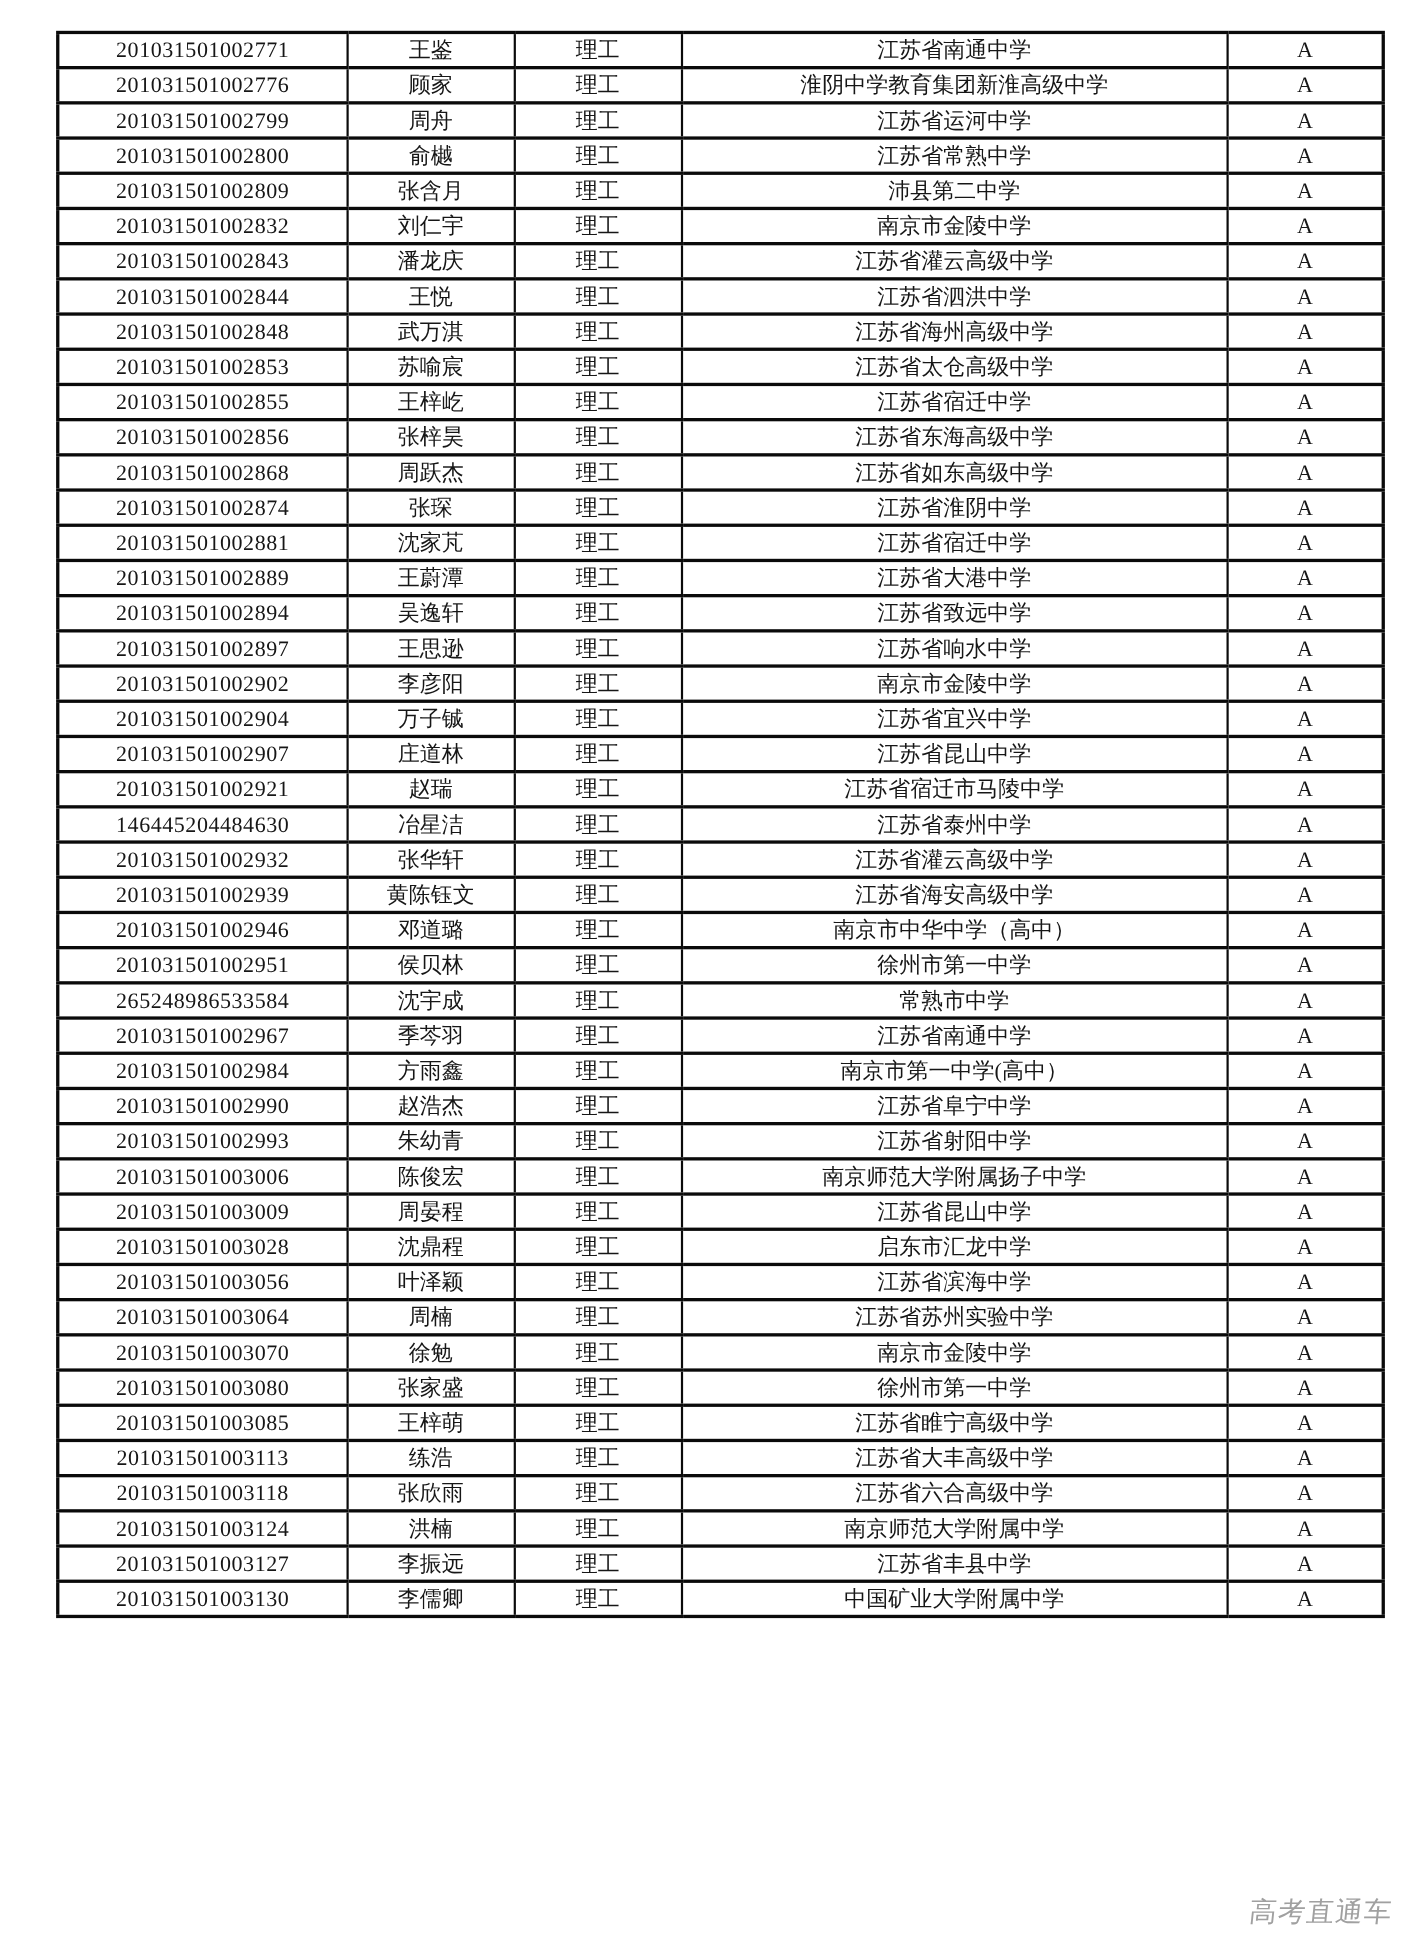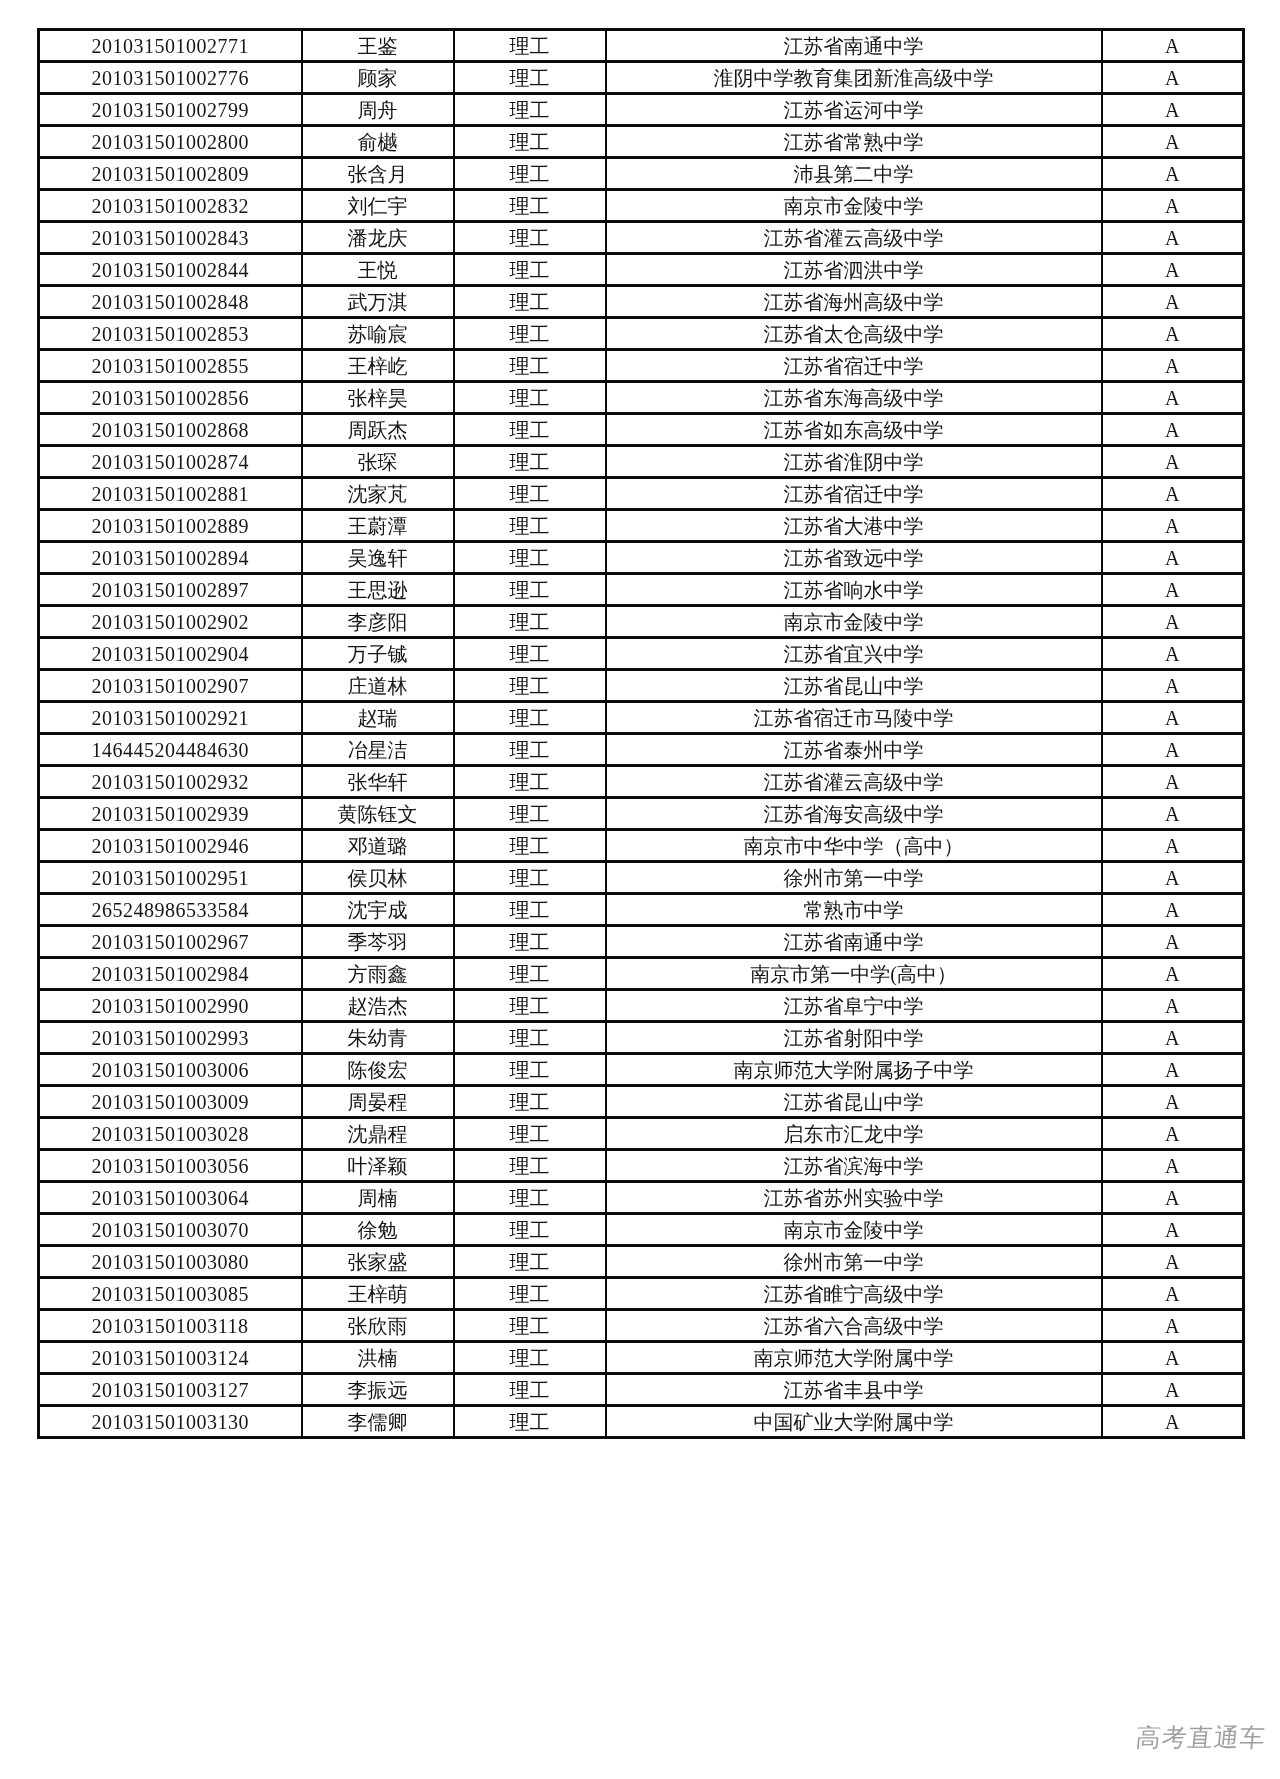--- a/index.html
+++ b/index.html
@@ -40,21 +40,21 @@
     height: 29px;
     padding: 0;
     text-align: center;
     vertical-align: middle;
     color: #161616;
     font-size: 20px;
     line-height: 1;
     white-space: nowrap;
     overflow: hidden;
   }
-  table.results { border: 3px solid #0a0a0a; }
+  table.results { border: 3px solid #0a0a0a; margin-left: 14px; }
   td.id-cell { font-size: 21px; letter-spacing: 0.5px; }
   td.grade-cell { font-size: 22px; }
   .watermark {
     position: absolute;
     left: 1136px;
     top: 1721px;
     color: #a0a0a0;
     font-size: 25px;
     letter-spacing: 1px;
     transform: skewX(-6deg);
@@ -393,20 +393,27 @@
     </tr>
 
     <tr>
       <td class="id-cell">201031501003085</td>
       <td class="name-cell">王梓萌</td>
       <td class="cat-cell">理工</td>
       <td class="school-cell">江苏省睢宁高级中学</td>
       <td class="grade-cell">A</td>
     </tr>
 
+    <tr>
+      <td class="id-cell">201031501003113</td>
+      <td class="name-cell">练浩</td>
+      <td class="cat-cell">理工</td>
+      <td class="school-cell">江苏省大丰高级中学</td>
+      <td class="grade-cell">A</td>
+    </tr>
 
     <tr>
       <td class="id-cell">201031501003118</td>
       <td class="name-cell">张欣雨</td>
       <td class="cat-cell">理工</td>
       <td class="school-cell">江苏省六合高级中学</td>
       <td class="grade-cell">A</td>
     </tr>
 
     <tr>

